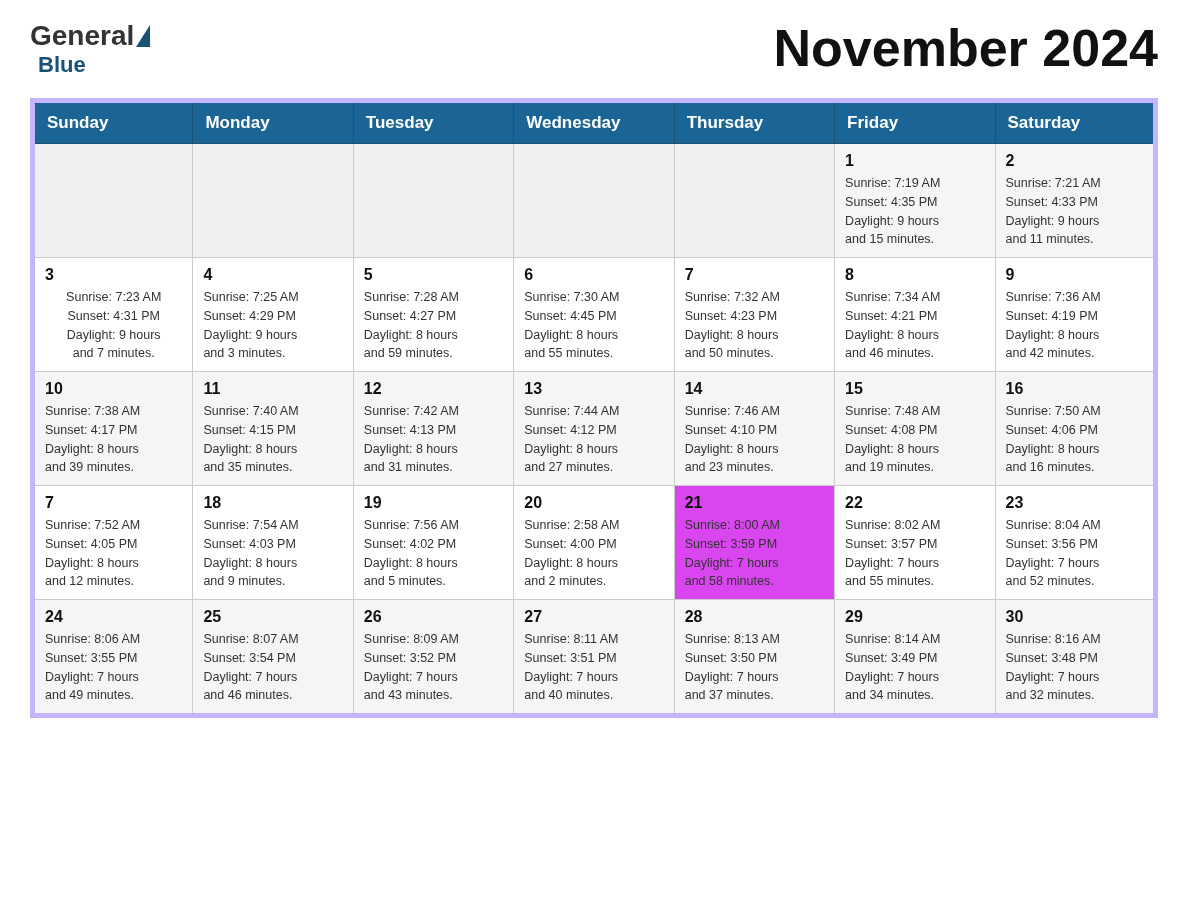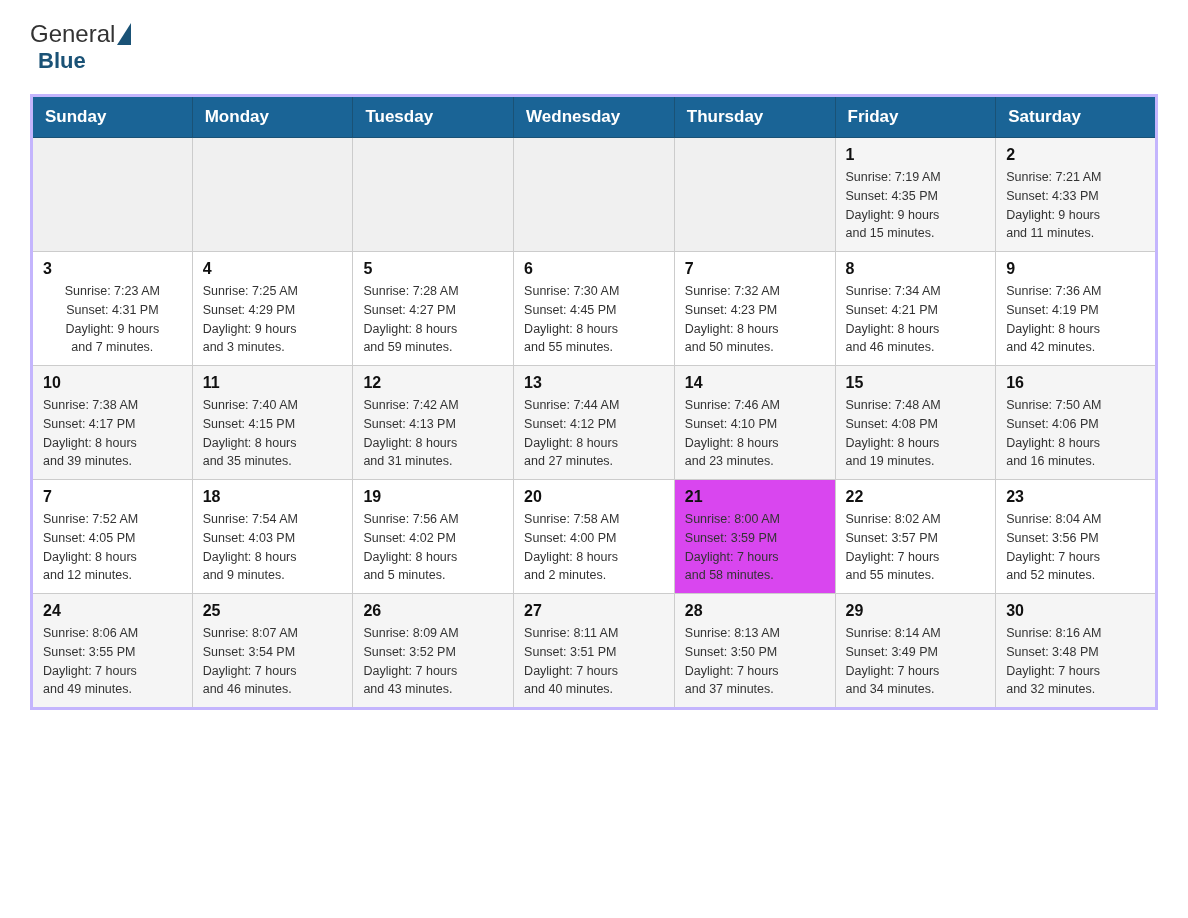--- a/index.html
+++ b/index.html
@@ -17,22 +17,22 @@
       margin-bottom: 20px;
     }
     .logo-area {
       display: flex;
       flex-direction: column;
       align-items: flex-start;
     }
     .logo-text {
       display: flex;
       align-items: center;
-      font-size: 24px;
-      font-weight: normal;
+      font-size: 28px;
+      font-weight: bold;
       color: #333;
     }
     .logo-general { color: #333; }
     .logo-triangle {
       width: 0;
       height: 0;
       border-left: 14px solid transparent;
       border-bottom: 22px solid #1a5276;
       margin: 0 2px;
       display: inline-block;
@@ -54,21 +54,21 @@
       line-height: 1.1;
     }
     .subtitle {
       font-size: 22px;
       color: #333;
       margin-top: 4px;
     }
     .calendar {
       width: 100%;
       border-collapse: collapse;
-      border: 3px solid #c4b5fd;
+      border: 5px solid #c4b5fd;
     }
     .calendar th {
       background-color: #1a6496;
       color: #fff;
       font-size: 17px;
       font-weight: bold;
       padding: 10px 12px;
       text-align: left;
       border: 1px solid #1a5276;
     }
@@ -108,20 +108,21 @@
   <div class="logo-area">
     <div class="logo-text">
       <span class="logo-general">General</span>
       <span class="logo-triangle"></span>
     </div>
     <div style="margin-left:4px;">
       <span class="logo-sub">Blue</span>
     </div>
   </div>
   <div class="title-area">
+    <div class="main-title">November 2024</div>
   </div>
 </div>
 
 <table class="calendar">
   <thead>
     <tr>
       <th>Sunday</th>
       <th>Monday</th>
       <th>Tuesday</th>
       <th>Wednesday</th>
@@ -271,21 +272,21 @@
         </td>
         <td style="background-color: rgb(255, 255, 255);">
           <span class="day-number">19</span>
           <div class="day-info" style="white-space: pre-line;">Sunrise: 7:56 AM
 Sunset: 4:02 PM
 Daylight: 8 hours
 and 5 minutes.</div>
         </td>
         <td style="background-color: rgb(255, 255, 255);">
           <span class="day-number">20</span>
-          <div class="day-info" style="white-space: pre-line;">Sunrise: 7:58 AM
+          <div class="day-info" style="white-space: pre-line;">Sunrise: 2:58 AM
 Sunset: 4:00 PM
 Daylight: 8 hours
 and 2 minutes.</div>
         </td>
         <td style="background-color: #d946ef;">
           <span class="day-number">21</span>
           <div class="day-info" style="white-space: pre-line;">Sunrise: 8:00 AM
 Sunset: 3:59 PM
 Daylight: 7 hours
 and 58 minutes.</div>

